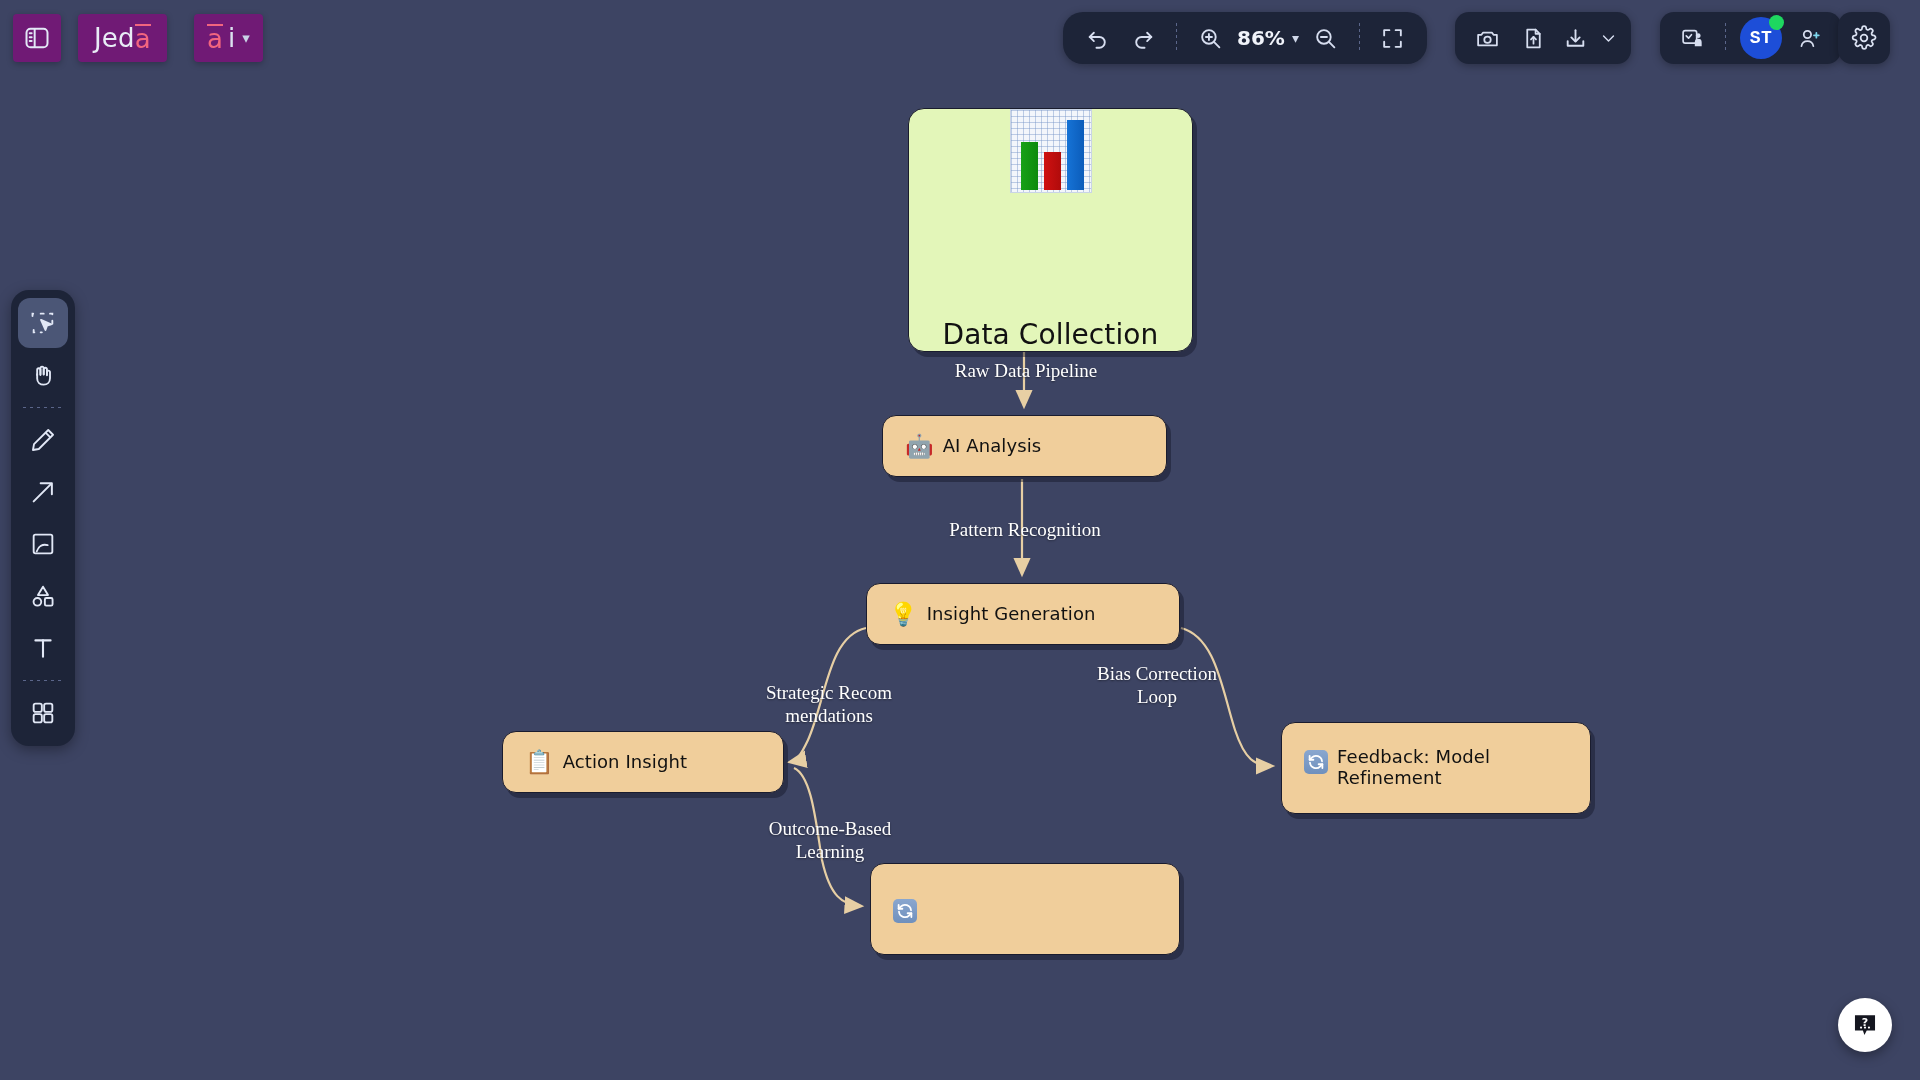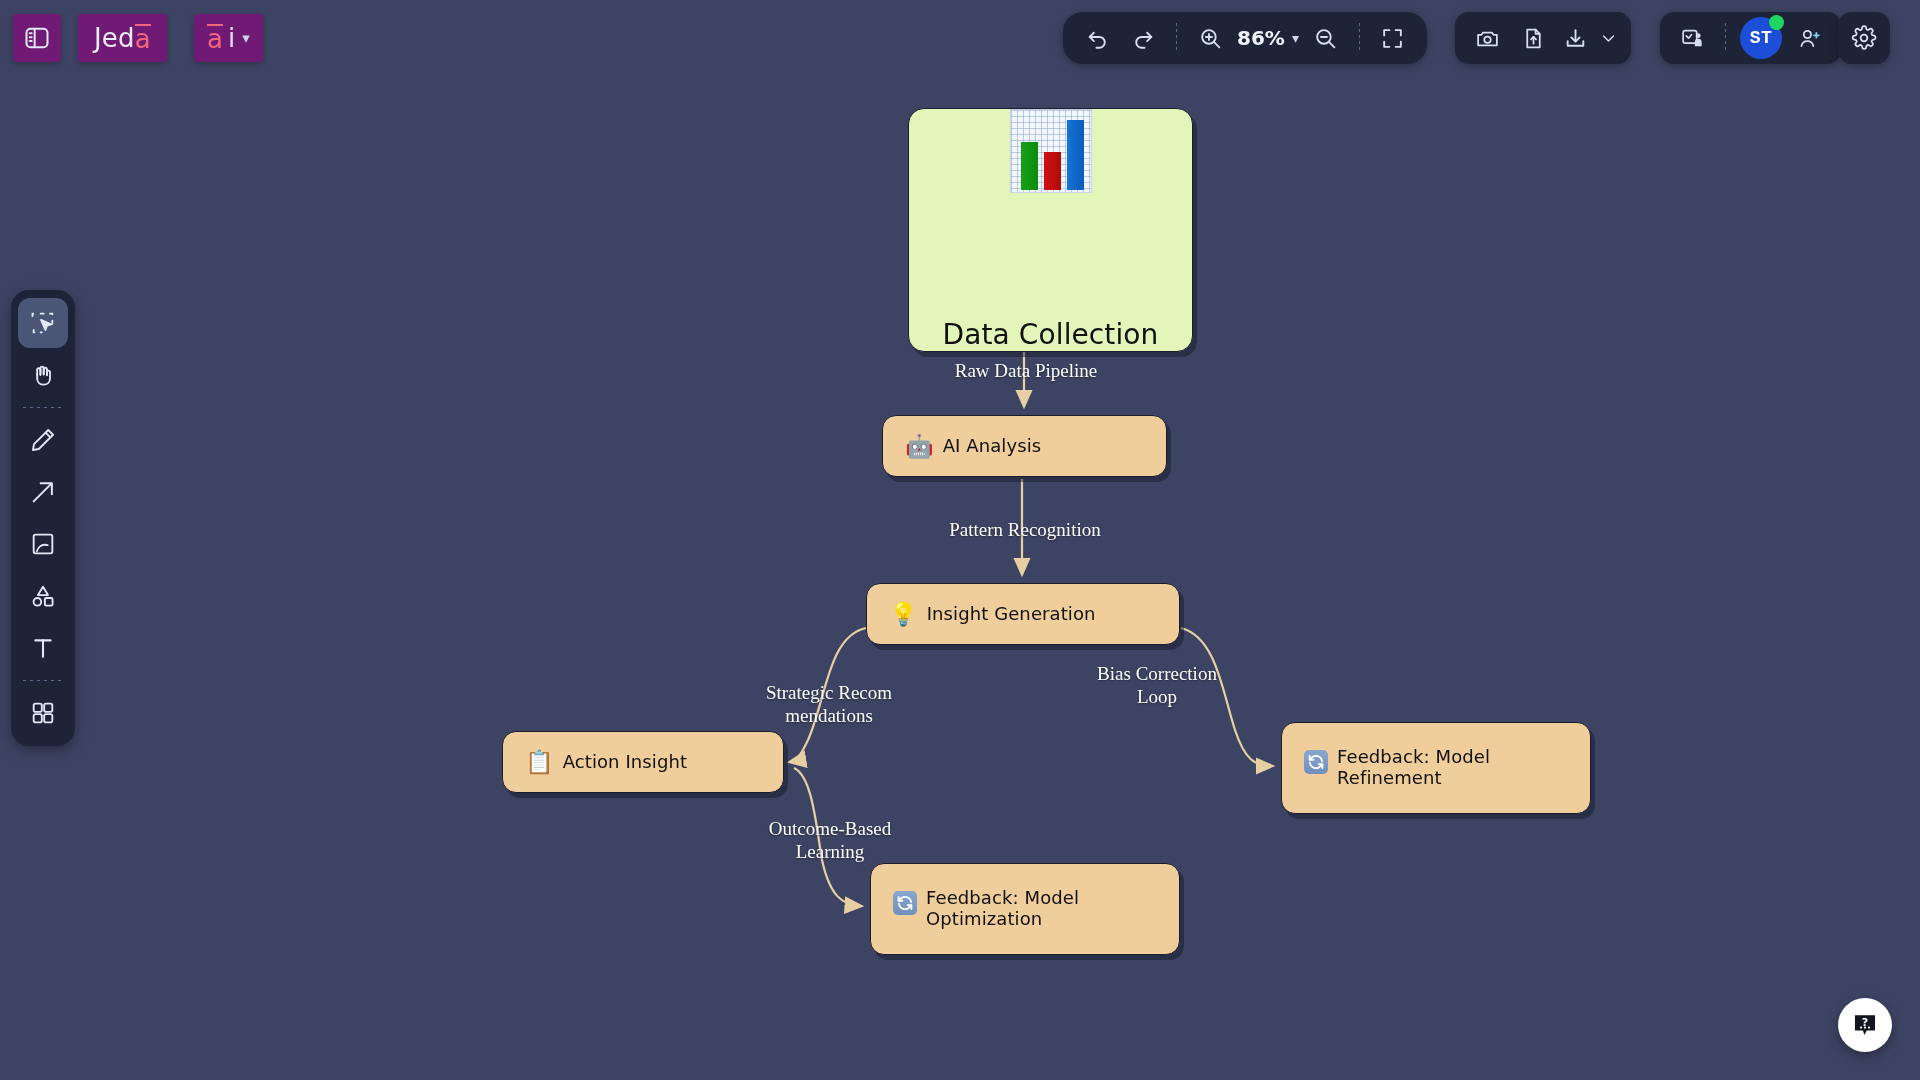--- a/index.html
+++ b/index.html
@@ -288,21 +288,20 @@
     <div class="node node-tan" id="node-feedback-model">
       <span class="node-text-wrap">
         <span class="emoji-refresh" style="margin-top:3px;">
           <svg viewBox="0 0 24 24" fill="none" stroke="#ffffff" stroke-width="2.4" stroke-linecap="round" stroke-linejoin="round">
             <path d="M20 11A8 8 0 0 0 6.3 6.3L3.5 9"></path>
             <polyline points="3.5,4 3.5,9 8.5,9"></polyline>
             <path d="M4 13a8 8 0 0 0 13.7 4.7l2.8-2.7"></path>
             <polyline points="20.5,20 20.5,15 15.5,15"></polyline>
           </svg>
         </span>
-        <span class="node-label">Feedback: Model Optimization</span>
       </span>
     </div>
   </div>
 
   <div class="topbar">
 
     <div class="tb-chip" id="panel-toggle">
       <svg viewBox="0 0 24 24" fill="none" stroke="#e3e9f7" stroke-width="1.7">
         <rect x="3" y="4" width="18" height="16" rx="3.5"></rect>
         <line x1="10" y1="4" x2="10" y2="20"></line>

